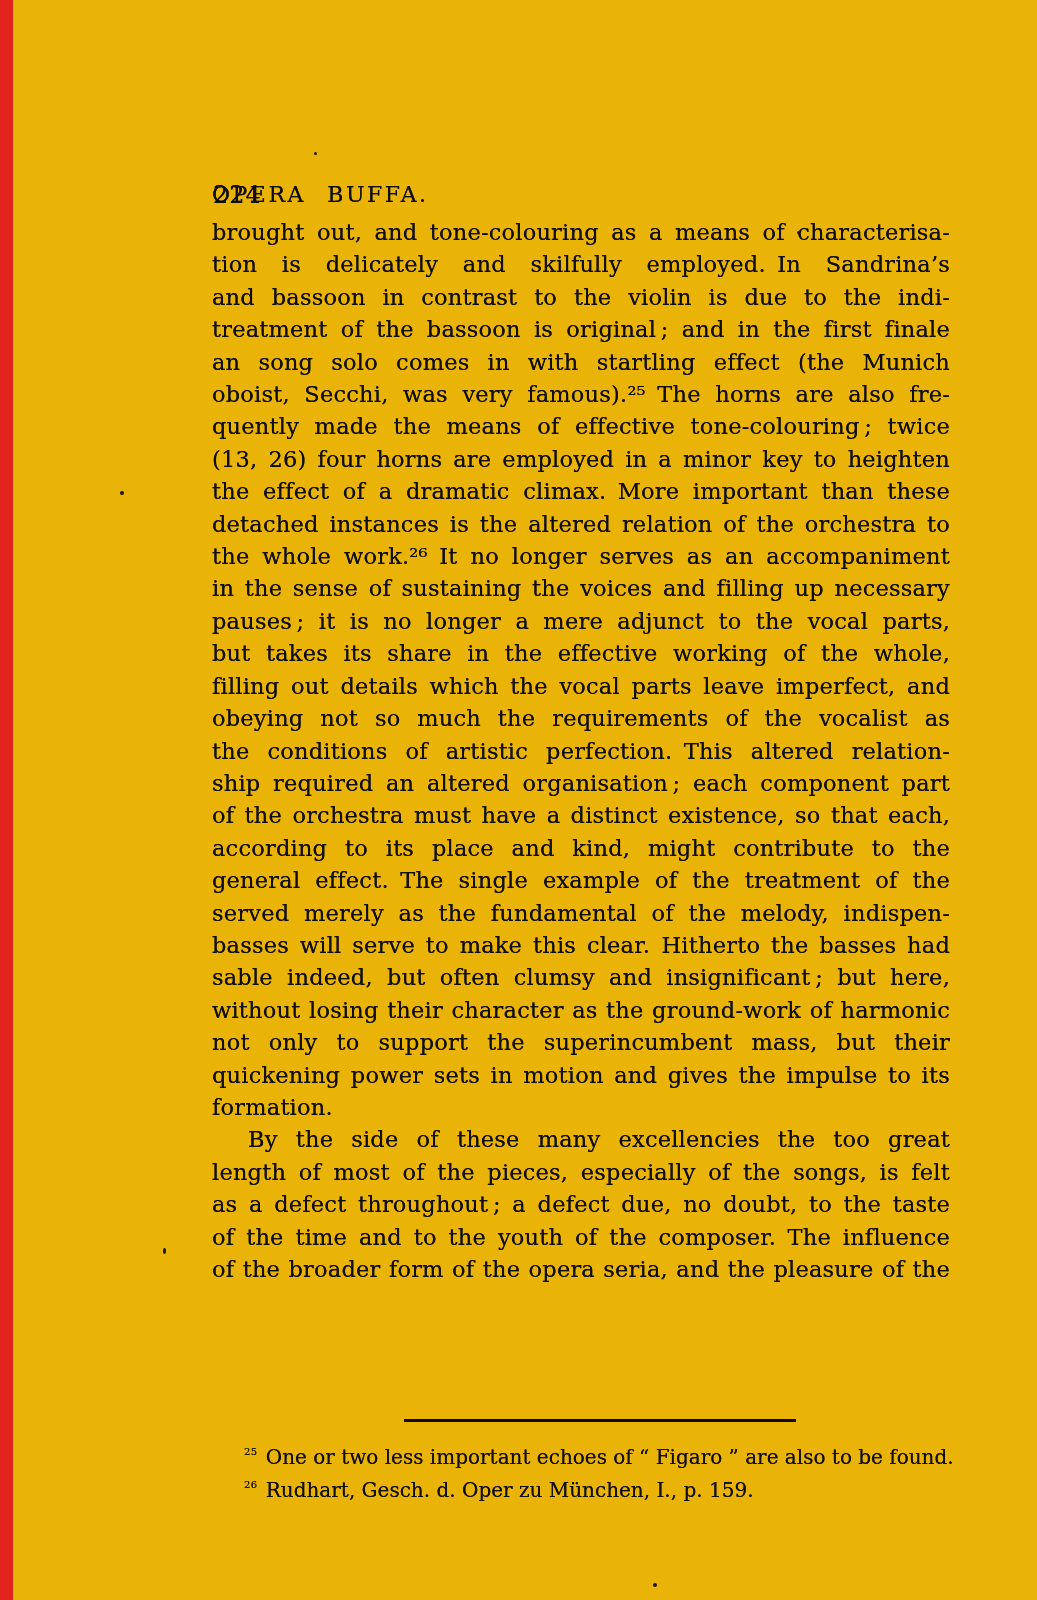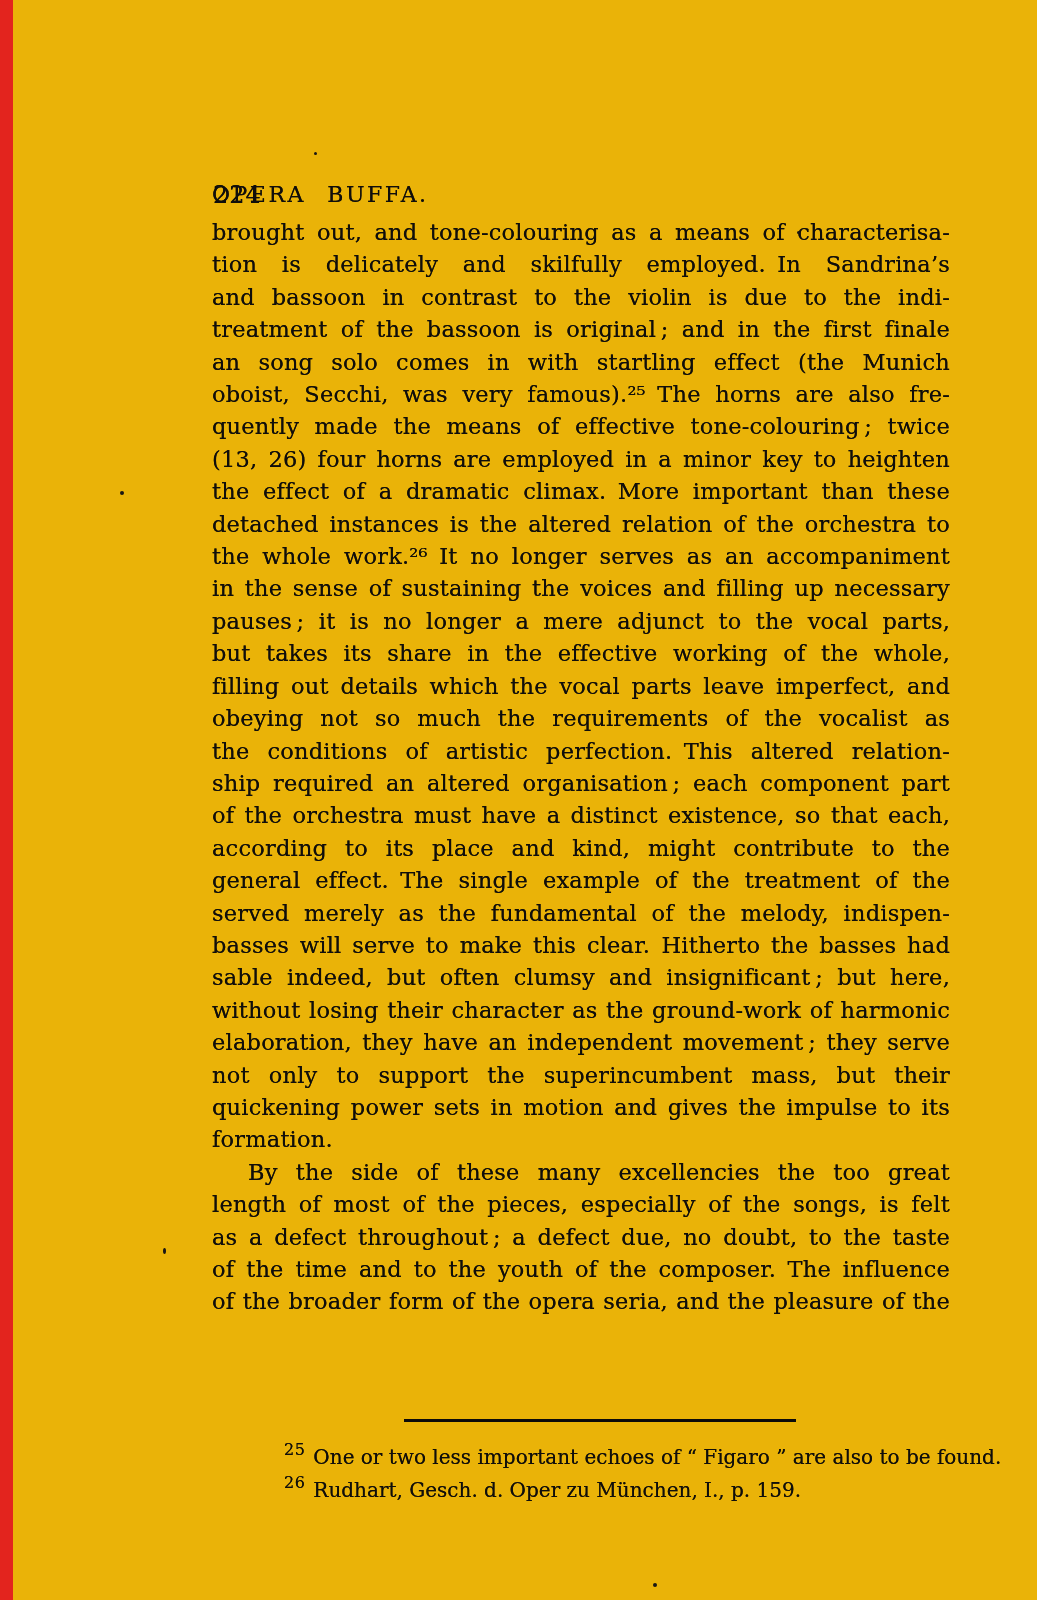--- a/index.html
+++ b/index.html
@@ -80,27 +80,26 @@
     left: 244px; top: 1441px;
     width: 760px;
     font-size: 20px;
     line-height: 33px;
     text-shadow: 0 0 0.5px rgba(20,16,12,0.8);
   }
   .footnote {
     white-space: nowrap;
   }
   .footnote sup {
-    font-size: 16px;
+    font-size: 10px;
     line-height: 0;
     position: relative;
     top: -1px;
     margin-right: 8px;
     letter-spacing: 0.5px;
-    margin-left: 40px;
   }
   .speck {
     position: absolute;
     background: #1a1714;
     border-radius: 50%;
   }
 </style>
 </head>
 <body>
 
@@ -132,21 +131,20 @@
     <div class="line">obeying not so much the requirements of the vocalist as</div>
     <div class="line">the conditions of artistic perfection. This altered relation-</div>
     <div class="line">ship required an altered organisation ; each component part</div>
     <div class="line">of the orchestra must have a distinct existence, so that each,</div>
     <div class="line">according to its place and kind, might contribute to the</div>
     <div class="line">general effect. The single example of the treatment of the</div>
     <div class="line">served merely as the fundamental of the melody, indispen-</div>
     <div class="line">basses will serve to make this clear. Hitherto the basses had</div>
     <div class="line">sable indeed, but often clumsy and insignificant ; but here,</div>
     <div class="line">without losing their character as the ground-work of harmonic</div>
-    <div class="line">elaboration, they have an independent movement ; they serve</div>
     <div class="line">not only to support the superincumbent mass, but their</div>
     <div class="line">quickening power sets in motion and gives the impulse to its</div>
     <div class="line para-end">formation.</div>
     <div class="line indent">By the side of these many excellencies the too great</div>
     <div class="line">length of most of the pieces, especially of the songs, is felt</div>
     <div class="line">as a defect throughout ; a defect due, no doubt, to the taste</div>
     <div class="line">of the time and to the youth of the composer. The influence</div>
     <div class="line">of the broader form of the opera seria, and the pleasure of the</div>
   </main>
 

